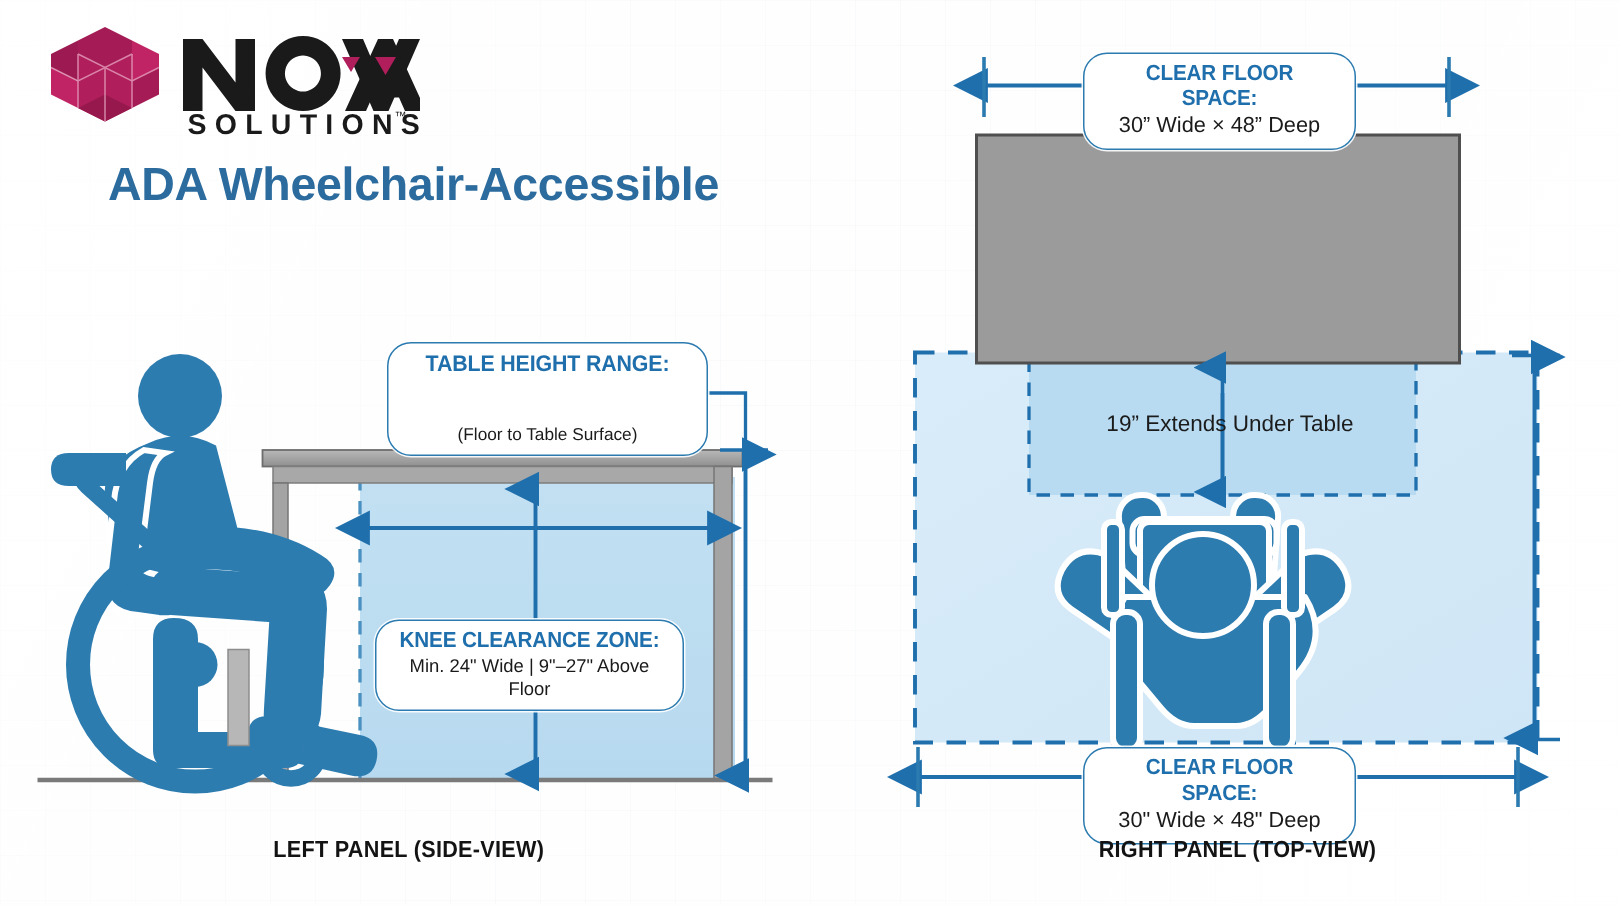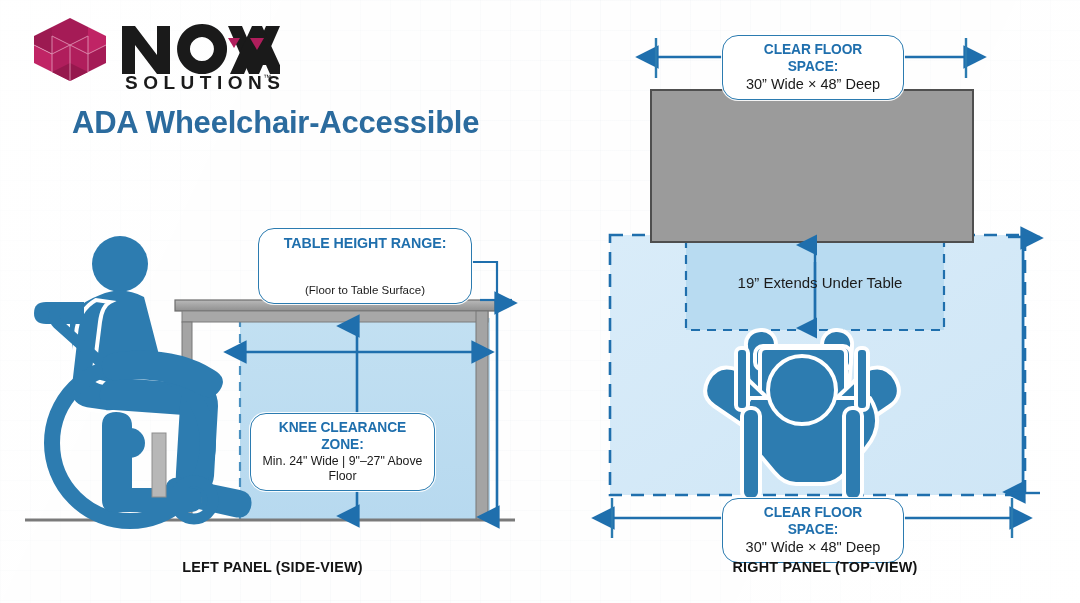--- a/index.html
+++ b/index.html
@@ -57,21 +57,21 @@
     transform:scaleX(.95);transform-origin:center;display:block;
   }
   .callout .sub{color:#1a1a1a;display:block;}
   .callout .fine{color:#1a1a1a;display:block;margin-top:32px;}
 
   #coTableHeight{left:258px;top:228px;width:214px;}
   #coTableHeight .hd{font-size:15px;line-height:17px;}
   #coTableHeight .sub{font-size:16.5px;line-height:19px;margin-top:1px;}
   #coTableHeight .fine{font-size:11.5px;line-height:14px;}
 
-  #coKnee{left:250px;top:413px;width:185px;}
+  #coKnee{left:250px;top:413px;width:206px;}
   #coKnee .hd{font-size:14.5px;line-height:17px;}
   #coKnee .sub{font-size:12.3px;line-height:15px;margin-top:1px;}
 
   #coCfsTop{left:722px;top:35px;width:182px;}
   #coCfsTop .hd{font-size:14.5px;line-height:17px;}
   #coCfsTop .sub{font-size:14.5px;line-height:18px;}
 
   #coCfsBottom{left:722px;top:498px;width:182px;}
   #coCfsBottom .hd{font-size:14.5px;line-height:17px;}
   #coCfsBottom .sub{font-size:14.5px;line-height:18px;}

